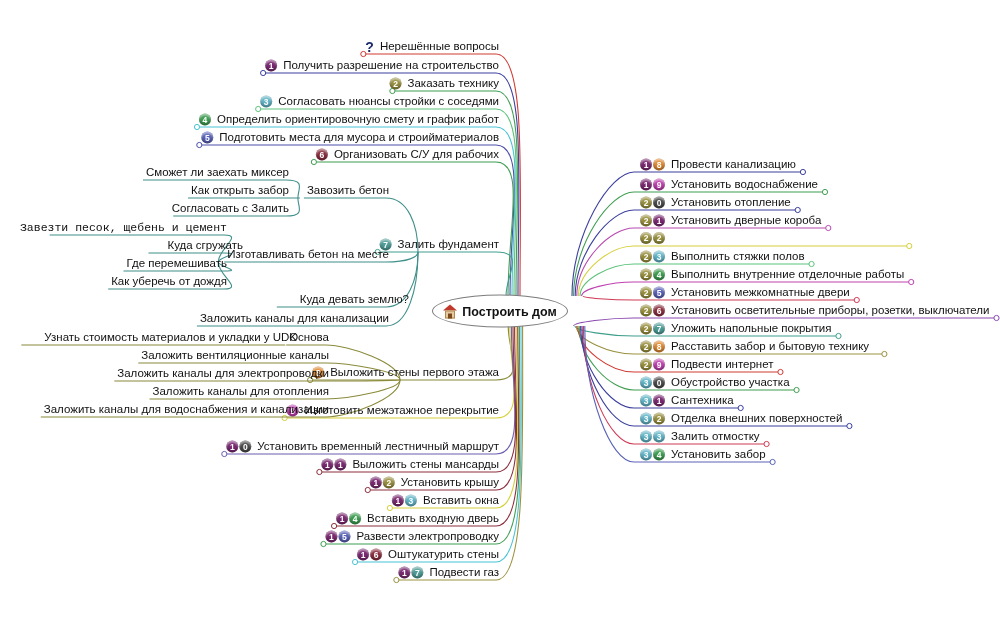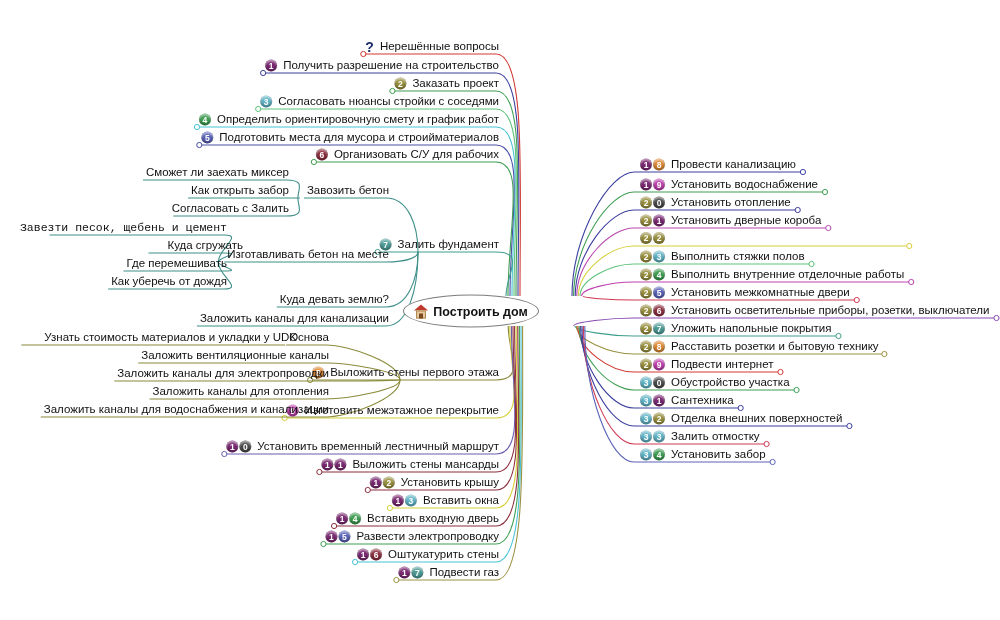--- a/index.html
+++ b/index.html
@@ -11,21 +11,21 @@
         font-size:11.5px;color:#111;line-height:13px;}
   .node.r{transform:translate(0,-50%);}
   .node.l{transform:translate(-100%,-50%);}
   .badge{display:inline-flex;margin-right:4px;}
   .dig{width:12px;height:12px;border-radius:50%;display:inline-block;
        color:#fff;font-size:8.5px;line-height:12px;text-align:center;
        font-weight:bold;margin-right:1px;
        box-shadow:inset 0 -2px 3px rgba(0,0,0,.35), inset 0 2px 2px rgba(255,255,255,.55);}
   .lbl{padding:0 1px;}
   .qmark{color:#1b2a6b;font-weight:bold;font-size:14px;margin-right:5px;line-height:12px;}
-  #central{position:absolute;left:471px;top:311px;transform:translate(-50%,-50%);
+  #central{position:absolute;left:500px;top:311px;transform:translate(-50%,-50%);
      width:134px;height:31px;border:1px solid #7d7d7d;border-radius:50%;
      background:#fff;display:flex;align-items:center;justify-content:center;
      font-size:12.5px;font-weight:bold;color:#111;z-index:5;}
   .house{width:14px;height:14px;margin-right:5px;position:relative;display:inline-block;}
   .house .roof{position:absolute;left:0;top:0;width:0;height:0;
       border-left:7px solid transparent;border-right:7px solid transparent;
       border-bottom:6px solid #c0392b;}
   .house .body{position:absolute;left:2px;top:6px;width:10px;height:8px;
       background:#e7c9a0;border:1px solid #b08850;box-sizing:border-box;}
   .house .door{position:absolute;left:5px;top:9px;width:4px;height:5px;background:#7a4a1e;}
@@ -138,21 +138,21 @@
     <div class="node l" style="left: 500px; top: 65px;">
       <span class="badge">
         <span class="dig" style="background:#7b2a72">1</span>
       </span>
       <span class="lbl">Получить разрешение на строительство</span>
     </div>
     <div class="node l" style="left: 500px; top: 83px;">
       <span class="badge">
         <span class="dig" style="background:#9a9140">2</span>
       </span>
-      <span class="lbl">Заказать проект</span>
+      <span class="lbl">Заказать технику</span>
     </div>
     <div class="node l" style="left: 500px; top: 101px;">
       <span class="badge">
         <span class="dig" style="background:#63b6c9">3</span>
       </span>
       <span class="lbl">Согласовать нюансы стройки с соседями</span>
     </div>
     <div class="node l" style="left: 500px; top: 119px;">
       <span class="badge">
         <span class="dig" style="background:#3f9e52">4</span>
@@ -312,21 +312,21 @@
         <span class="dig" style="background:#9a9140">2</span>
         <span class="dig" style="background:#4f9d99">7</span>
       </span>
       <span class="lbl">Уложить напольные покрытия</span>
     </div>
     <div class="node r" style="left: 640px; top: 346px;">
       <span class="badge">
         <span class="dig" style="background:#9a9140">2</span>
         <span class="dig" style="background:#e08a33">8</span>
       </span>
-      <span class="lbl">Расставить розетки и бытовую технику</span>
+      <span class="lbl">Расставить забор и бытовую технику</span>
     </div>
     <div class="node r" style="left: 640px; top: 364px;">
       <span class="badge">
         <span class="dig" style="background:#9a9140">2</span>
         <span class="dig" style="background:#c040b0">9</span>
       </span>
       <span class="lbl">Подвести интернет</span>
     </div>
     <div class="node r" style="left: 640px; top: 382px;">
       <span class="badge">
@@ -383,21 +383,21 @@
     </div>
     <div class="node l" style="left: 244px; top: 245px;">
       <span class="lbl">Куда сгружать</span>
     </div>
     <div class="node l" style="left: 228px; top: 263px;">
       <span class="lbl">Где перемешивать</span>
     </div>
     <div class="node l" style="left: 228px; top: 281px;">
       <span class="lbl">Как уберечь от дождя</span>
     </div>
-    <div class="node l" style="left: 390px; top: 299px;">
+    <div class="node l" style="left: 410px; top: 299px;">
       <span class="lbl">Куда девать землю?</span>
     </div>
     <div class="node l" style="left: 390px; top: 318px;">
       <span class="lbl">Заложить каналы для канализации</span>
     </div>
     <div class="node l" style="left: 330px; top: 337px;">
       <span class="lbl">Основа</span>
     </div>
     <div class="node l" style="left: 278px; top: 337px; margin-left: 20px;">
       <span class="lbl">Узнать стоимость материалов и укладки у UDK</span>

